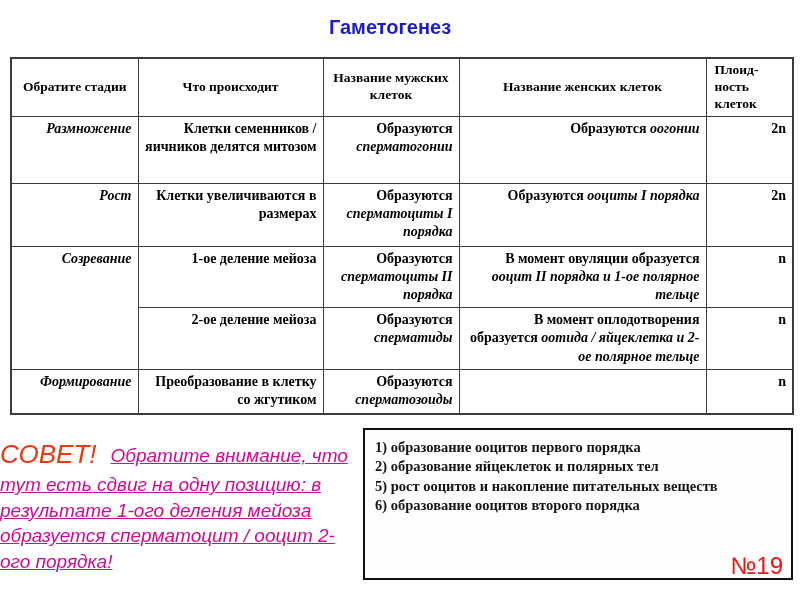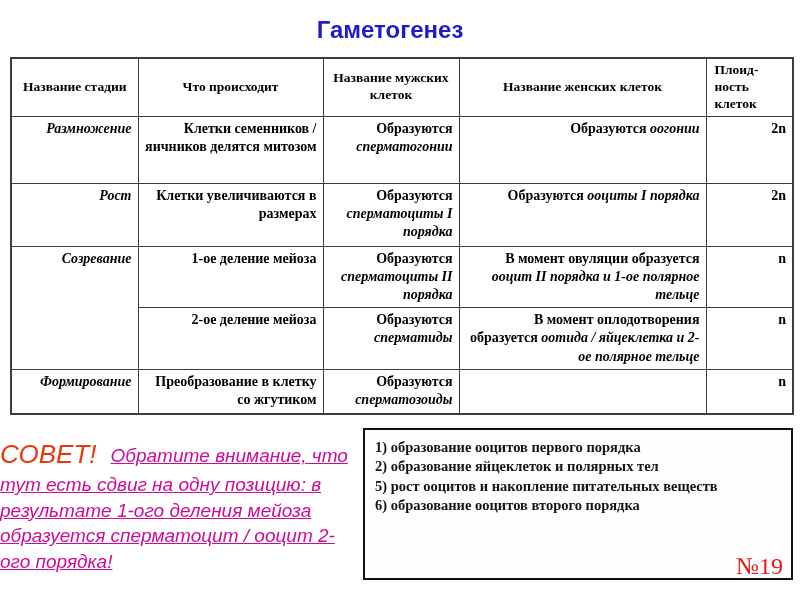--- a/index.html
+++ b/index.html
@@ -3,21 +3,21 @@
 <meta charset="utf-8">
 <style>
   * { margin: 0; padding: 0; box-sizing: border-box; }
   html, body { width: 800px; height: 600px; background: #ffffff; overflow: hidden; }
   body { position: relative; font-family: "Liberation Serif", serif; color: #000; }
 
   .page-title {
     position: absolute; left: 0; top: 16px; width: 780px;
     text-align: center;
     font-family: "Liberation Sans", sans-serif;
-    font-size: 24px; font-weight: bold;
+    font-size: 20px; font-weight: bold;
     color: #1c1ccd;
   }
 
   table.gameto {
     position: absolute; left: 10px; top: 57px;
     width: 782px; table-layout: fixed;
     border-collapse: collapse;
     border: 2px solid #3c3c3c;
     font-size: 14px; line-height: 1.3;
   }
@@ -57,41 +57,41 @@
     padding: 7px 10px 4px 10px;
     font-family: "Liberation Serif", serif;
     font-weight: bold; font-size: 14.5px; line-height: 1.28;
     color: #141414;
   }
   .task-prompt { text-align: justify; margin-bottom: 8px; }
   .task-prompt .emph { text-decoration: underline; }
   .task-items div { padding: 0.5px 0; }
   .task-number {
     position: absolute; right: 8px; bottom: -1px;
-    font-family: Liberation Serif, serif;
+    font-family: Liberation Sans, sans-serif;
     font-weight: normal;
     font-size: 24px; color: #ee1414; line-height: 1.1;
   }
 </style>
 </head>
 <body>
 
 <div class="page-title">Гаметогенез</div>
 
 <table class="gameto">
   <colgroup>
     <col style="width:127px">
       <col style="width:185px">
       <col style="width:136px">
       <col style="width:247px">
       <col style="width:87px">
   </colgroup>
   <thead>
     <tr style="height:58px">
-      <th>Название стадии</th>
+      <th>Обратите стадии</th>
       <th>Что происходит</th>
       <th>Название мужских клеток</th>
       <th>Название женских клеток</th>
       <th class="ploidy-h">Плоид-
 ность
 клеток</th>
     </tr>
   </thead>
   <tbody>
     <tr style="height:67px">

